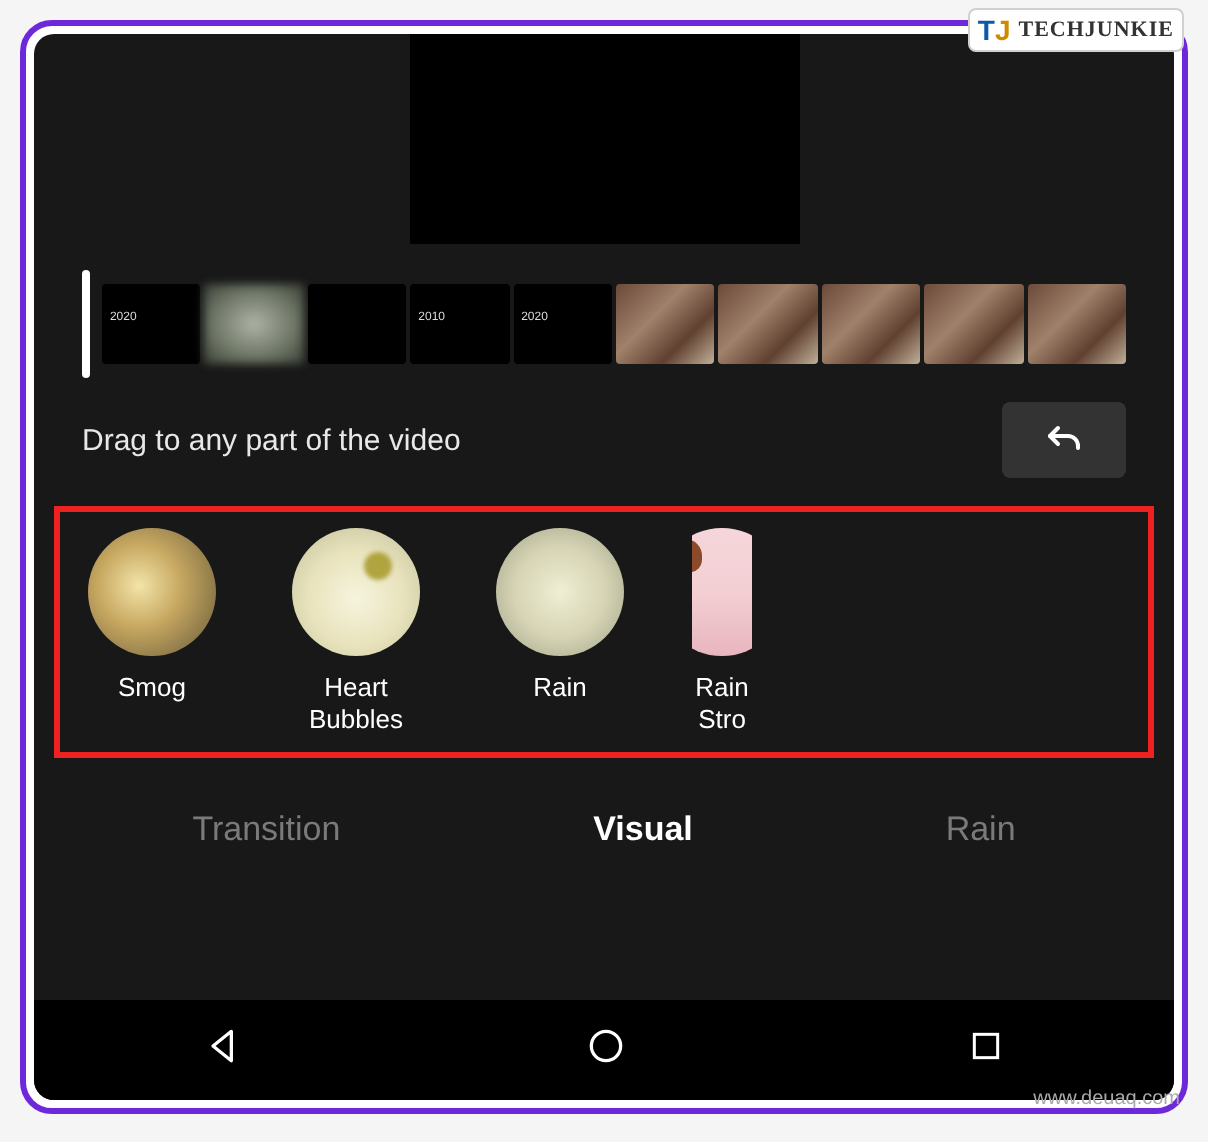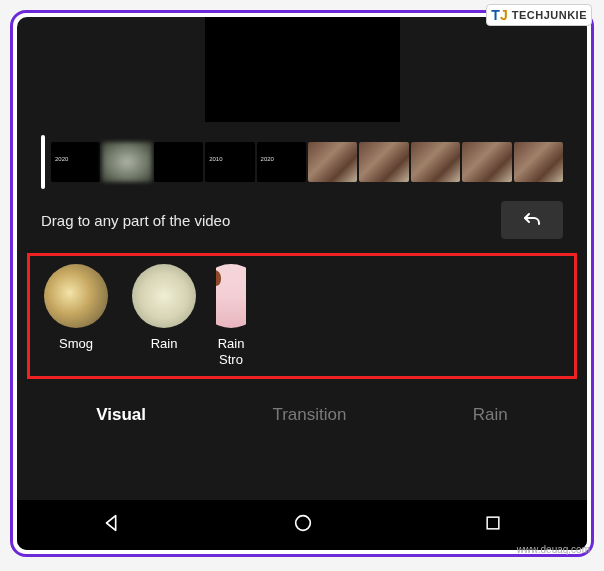--- a/index.html
+++ b/index.html
@@ -23,21 +23,21 @@
       background: #fff;
       border-radius: 4px;
       padding: 2px 4px;
       border: 1px solid #d0d0d0;
       display: flex;
       align-items: center;
       height: 22px;
     }
     .wm-t { font-weight: 900; color: #0a5aa8; font-size: 14px; }
     .wm-j { font-weight: 900; color: #cf8a00; font-size: 14px; }
-    .wm-text { font-size: 11px; font-weight: 700; color: #333; letter-spacing: 0.5px; margin-left: 4px; }
+    .wm-text { font-size: 11px; font-weight: 700; color: #333; letter-spacing: 0.5px; margin-left: 4px; font-family: Liberation Serif, serif; }
     .watermark-bottom {
       position: absolute;
       bottom: 16px;
       right: 14px;
       font-size: 10px;
       color: #aaa;
       z-index: 20;
     }
     .phone-frame {
       position: absolute;
@@ -120,21 +120,21 @@
       justify-content: center;
       color: #fff;
     }
     .effects-highlight {
       border: 3px solid #e22;
       margin: 0 10px;
       padding: 8px 4px 8px 10px;
     }
     .effects-row {
       display: flex;
-      gap: 16px;
+      gap: 30px;
       overflow: hidden;
     }
     .effect {
       display: flex;
       flex-direction: column;
       align-items: center;
       width: 72px;
       flex-shrink: 0;
     }
     .effect.partial { width: 30px; overflow: hidden; }
@@ -237,33 +237,37 @@
       </div>
     </div>
 
     <div class="effects-highlight">
       <div class="effects-row">
         <div class="effect">
           <div class="effect-thumb th-smog"></div>
           <div class="effect-label">Smog</div>
         </div>
         <div class="effect">
+          <div class="effect-thumb th-heart"></div>
+          <div class="effect-label">Heart<br>Bubbles</div>
+        </div>
+        <div class="effect">
           <div class="effect-thumb th-rain"></div>
           <div class="effect-label">Rain</div>
         </div>
         <div class="effect partial">
           <div class="effect-thumb th-rainbow"></div>
           <div class="effect-label">Rain<br>Stro</div>
         </div>
       </div>
     </div>
 
     <div class="tabs">
+      <div class="tab">Transition</div>
       <div class="tab active">Visual</div>
-      <div class="tab">Transition</div>
       <div class="tab">Rain</div>
     </div>
 
     <div class="navbar">
       <div class="nav-icon">
         <svg width="22" height="22" viewBox="0 0 24 24" fill="none" stroke="#fff" stroke-width="1.8" stroke-linejoin="round">
           <path d="M16 4 L6 12 L16 20 Z"></path>
         </svg>
       </div>
       <div class="nav-icon">

